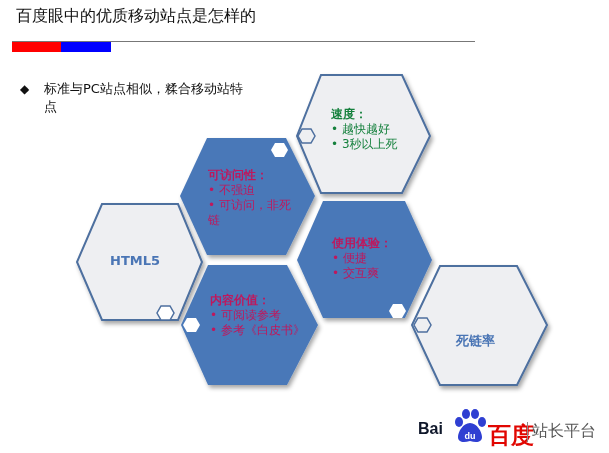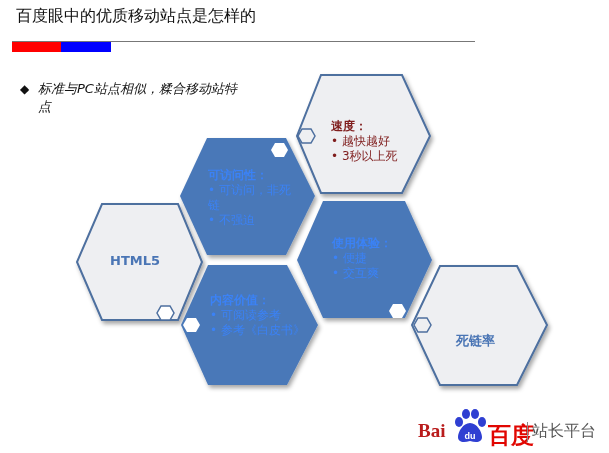--- a/index.html
+++ b/index.html
@@ -15,32 +15,32 @@
     .rule {
       position: absolute; left: 12px; top: 41px; width: 463px; height: 1px; background: #777;
     }
     .bar-red { position: absolute; left: 12px; top: 42px; width: 49px; height: 10px; background: #ff0000; }
     .bar-blue { position: absolute; left: 61px; top: 42px; width: 50px; height: 10px; background: #0000ff; }
 
     .bullet-block {
       position: absolute; left: 20px; top: 80px; font-size: 13px; color: #111; line-height: 18px;
     }
     .bullet-block .diamond { position: absolute; left: 0; top: 0; font-size: 12px; }
-    .bullet-block .text { margin-left: 18px; width: 200px; font-style: italic; }
+    .bullet-block .text { margin-left: 24px; width: 200px; }
 
     svg.hexes { position: absolute; left: 0; top: 0; }
 
     .hex-text { position: absolute; font-size: 12px; line-height: 15px; }
     .hex-text .head { font-weight: bold; }
-    .hex-text.white { color: #3b82f6; }
-    .hex-text.blue { color: #7f1d1d; margin-top: 12px; }
+    .hex-text.white { color: #be185d; }
+    .hex-text.blue { color: #15803d; }
     .hex-label { position: absolute; font-weight: bold; font-size: 13px; color: #4a75b5; }
 
     .logo { position: absolute; left: 418px; top: 408px; height: 40px; width: 190px; }
-    .logo .bai { position: absolute; left: 0; top: 12px; font-size: 19px; font-weight: bold; color: #b91c1c; font-family: Liberation Serif, serif; }
+    .logo .bai { position: absolute; left: 0; top: 12px; font-size: 16px; font-weight: bold; color: #0f172a; font-family: Liberation Sans, sans-serif; }
     .logo .paw { position: absolute; left: 35px; top: 0; width: 34px; height: 36px; }
     .logo .baidu-cn { position: absolute; left: 70px; top: 12px; font-size: 23px; font-weight: bold; color: #e10601; }
     .logo .sep { position: absolute; left: 109px; top: 14px; width: 1px; height: 20px; background: #888; }
     .logo .platform { position: absolute; left: 114px; top: 13px; font-size: 16px; color: #555; }
   </style>
 </head>
 <body>
 
 <div class="title">百度眼中的优质移动站点是怎样的</div>
 <div class="rule"></div>
@@ -79,22 +79,22 @@
 </svg>
 
 <div class="hex-text blue" style="left:331px; top:107px;">
   <div class="head">速度：</div>
   <div>• <span>越快越好</span></div>
   <div>• <span>3秒以上死</span></div>
 </div>
 
 <div class="hex-text white" style="left:208px; top:168px; width:92px;">
   <div class="head">可访问性：</div>
+  <div>• <span>不强迫</span></div>
   <div>• <span>可访问，非死链</span></div>
-  <div>• <span>不强迫</span></div>
 </div>
 
 <div class="hex-label" style="left:110px; top:253px;">HTML5</div>
 
 <div class="hex-text white" style="left:332px; top:236px;">
   <div class="head">使用体验：</div>
   <div>• <span>便捷</span></div>
   <div>• <span>交互爽</span></div>
 </div>
 

